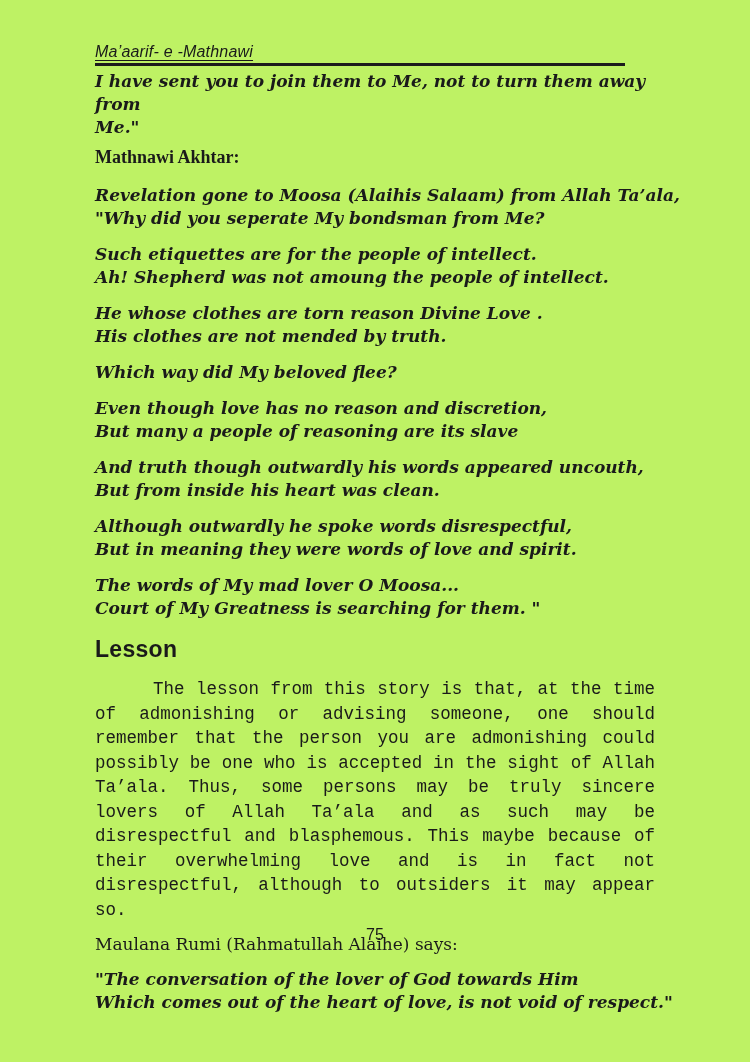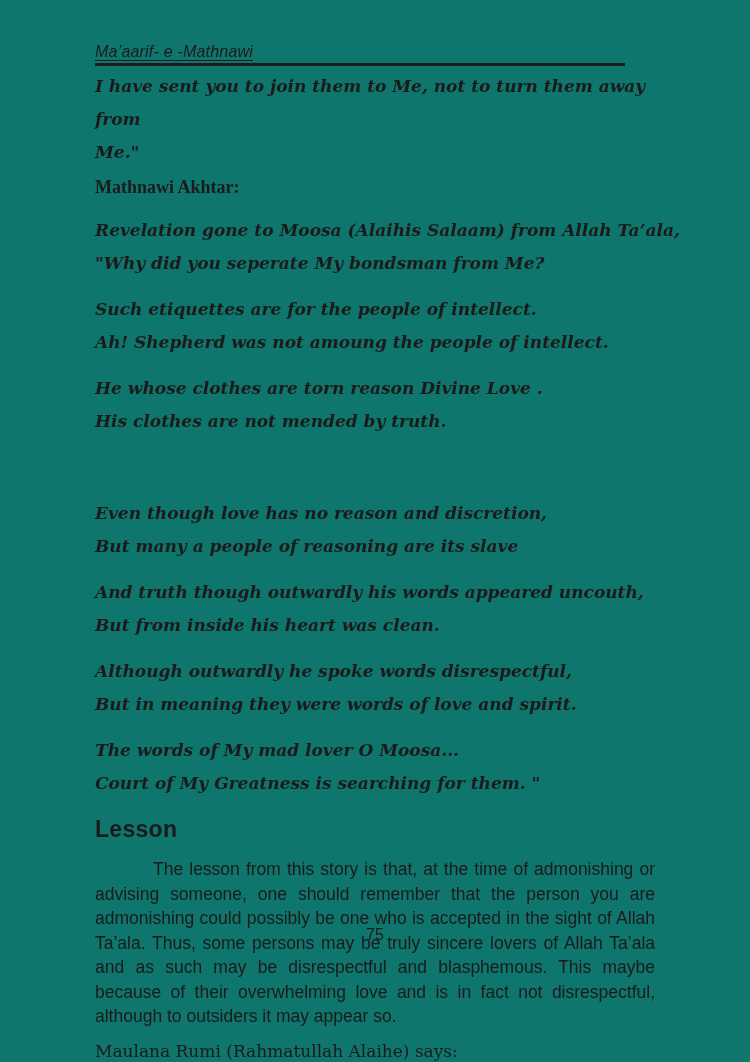--- a/index.html
+++ b/index.html
@@ -13,21 +13,21 @@
     position: relative;
     font-family: "DejaVu Serif", serif;
     color: #1a1a1a;
     overflow: hidden;
   }
   .page {
     box-sizing: border-box;
     width: 750px;
     height: 1062px;
     padding: 42px 95px 0 95px;
-    background: #0f766e;
+    background: #bef264;
   }
   
   .running-header {
     width: 530px;
     border-bottom: 3px solid #1c1c1c;
     padding-bottom: 2px;
     margin-bottom: 4px;
   }
   .header-title {
     font-family: "Liberation Sans", sans-serif;
@@ -36,21 +36,21 @@
     letter-spacing: 0.2px;
     text-decoration: underline;
     text-underline-offset: 3px;
   }
   
   .quote {
     font-family: "DejaVu Serif", serif;
     font-style: italic;
     font-weight: bold;
     font-size: 17px;
-    line-height: 33px;
+    line-height: 23px;
     margin: 0;
     white-space: nowrap;
   }
   .intro-quote {
     margin: 2px 0 0 0;
     white-space: normal;
     width: 565px;
   }
   .akhtar-heading {
     font-family: Liberation Serif, serif;
@@ -66,21 +66,21 @@
   }
   
   .lesson-heading {
     font-family: "Liberation Sans", sans-serif;
     font-weight: bold;
     font-size: 23px;
     letter-spacing: 0.3px;
     margin: 16px 0 0 0;
   }
   .lesson-paragraph {
-    font-family: Liberation Sans, sans-serif;
+    font-family: Liberation Mono, monospace;
     font-size: 17.5px;
     line-height: 24.5px;
     text-align: justify;
     text-indent: 58px;
     margin: 14px 0 0 0;
     width: 560px;
   }
   .attribution {
     font-family: "DejaVu Serif", serif;
     font-size: 17px;
@@ -111,21 +111,21 @@
 
   <p class="quote intro-quote"><span>I have sent you to join them to Me, not to turn them away from</span><br>
   <span>Me."</span></p>
 
   <h3 class="akhtar-heading">Mathnawi Akhtar:</h3>
 
   <div class="poem">
     <p class="quote stanza"><span>Revelation gone to Moosa (Alaihis Salaam) from Allah Ta’ala,</span><br><span>"Why did you seperate My bondsman from Me?</span></p>
     <p class="quote stanza"><span>Such etiquettes are for the people of intellect.</span><br><span>Ah! Shepherd was not amoung the people of intellect.</span></p>
     <p class="quote stanza"><span>He whose clothes are torn reason Divine Love .</span><br><span>His clothes are not mended by truth.</span></p>
-    <p class="quote stanza"><br></p>
+    <p class="quote stanza"><span>Which way did My beloved flee?</span><br></p>
     <p class="quote stanza"><span>Even though love has no reason and discretion,</span><br><span>But many a people of reasoning are its slave</span></p>
     <p class="quote stanza"><span>And truth though outwardly his words appeared uncouth,</span><br><span>But from inside his heart was clean.</span></p>
     <p class="quote stanza"><span>Although outwardly he spoke words disrespectful,</span><br><span>But in meaning they were words of love and spirit.</span></p>
     <p class="quote stanza"><span>The words of My mad lover O Moosa...</span><br><span>Court of My Greatness is searching for them. "</span></p>
   </div>
 
   <h2 class="lesson-heading">Lesson</h2>
 
   <p class="lesson-paragraph">The lesson from this story is that, at the time of admonishing or advising someone, one should remember that the person you are admonishing could possibly be one who is accepted in the sight of Allah Ta’ala. Thus, some persons may be truly sincere lovers of Allah Ta’ala and as such may be disrespectful and blasphemous. This maybe because of their overwhelming love and is in fact not disrespectful, although to outsiders it may appear so.</p>
 

